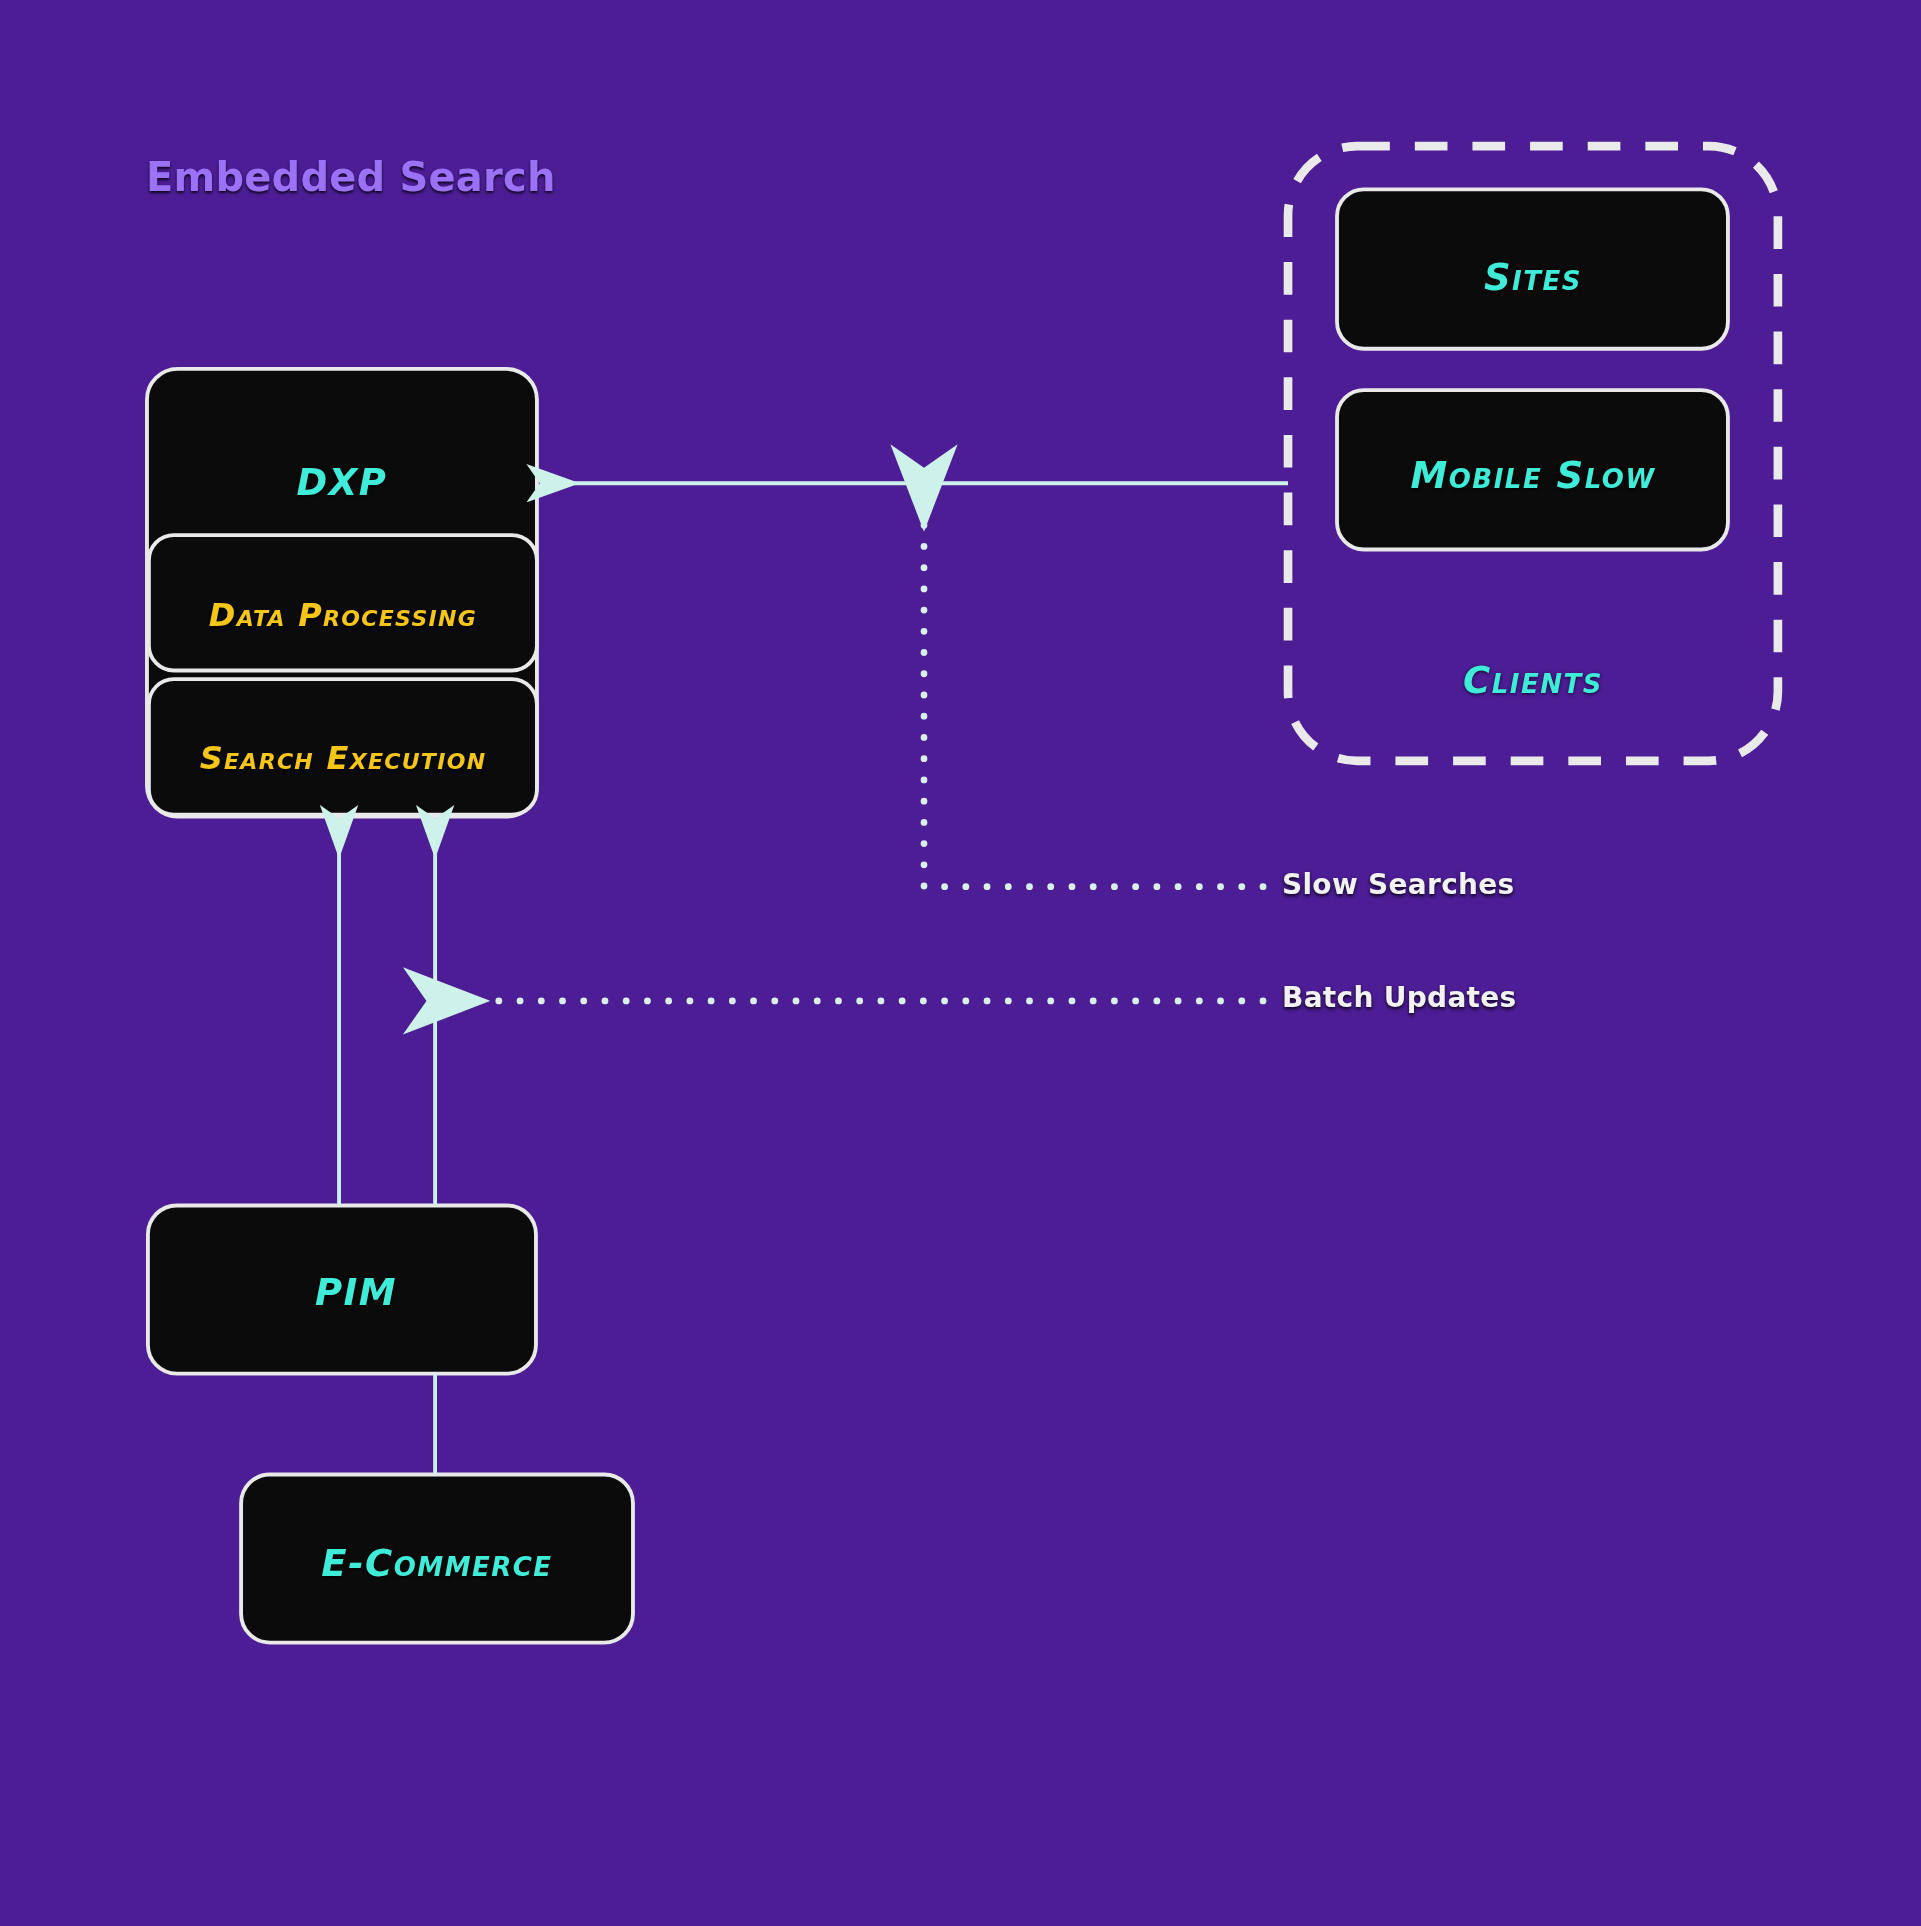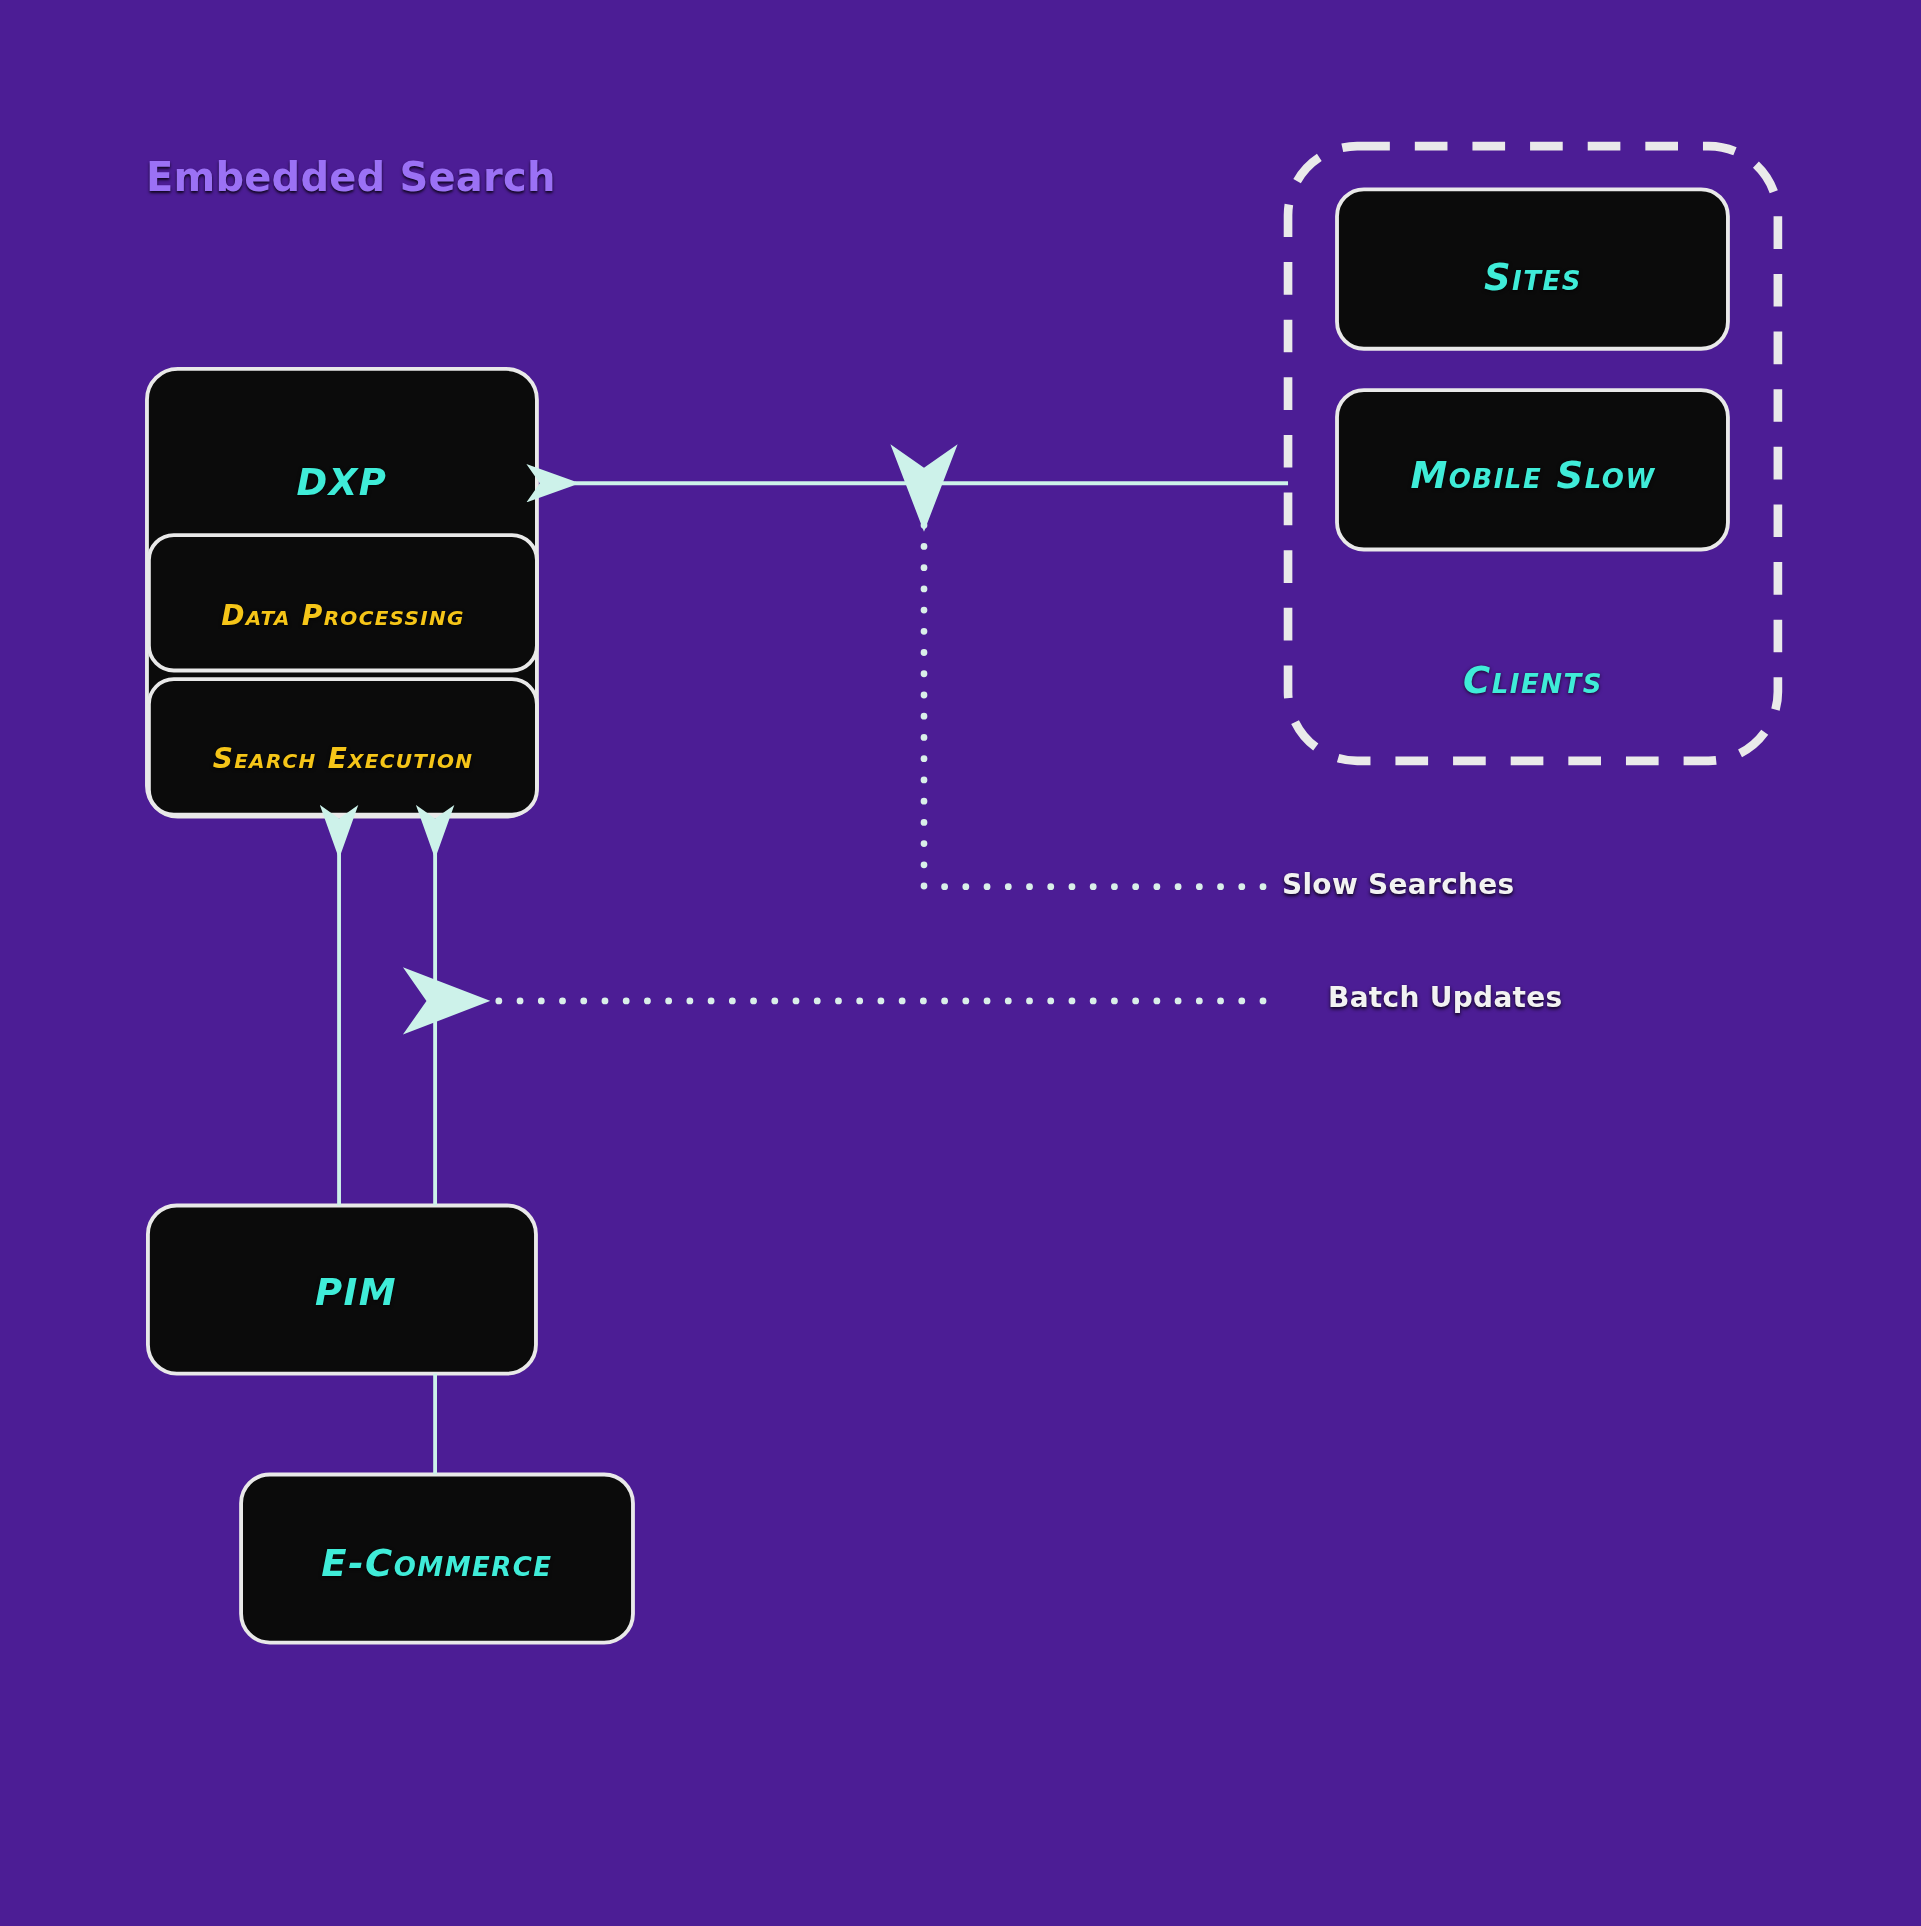--- a/index.html
+++ b/index.html
@@ -41,21 +41,21 @@
     font-weight: 700;
     font-style: italic;
     font-size: 37px;
     font-variant: small-caps;
     letter-spacing: 1.5px;
     color: #3fecd8;
     text-shadow: 0 1.9px 3.8px rgba(0,0,0,0.75);
   }
   .node-text.sub {
     color: #f5c518;
-    font-size: 28px;
+    font-size: 32px;
     letter-spacing: 1.3px;
   }
   .edge-text {
     font-family: "DejaVu Sans", sans-serif;
     font-weight: 700;
     font-size: 28px;
     color: #f2f2f2;
     letter-spacing: 0.3px;
     text-shadow: 0 1.9px 3.8px rgba(0,0,0,0.85);
   }
@@ -122,16 +122,16 @@
   <div class="lbl node-text centerer" style="left:437px; top:1563px;">E-Commerce</div>
 
   <div class="lbl node-text centerer" style="left:1533px; top:277px;">Sites</div>
 
   <div class="lbl node-text centerer" style="left:1533px; top:475px;">Mobile Slow</div>
 
   <div class="lbl node-text centerer" style="left:1533px; top:680px;">Clients</div>
 
   <div class="lbl edge-text" style="left:1282px; top:868px;">Slow Searches</div>
 
-  <div class="lbl edge-text" style="left:1282px; top:981px;margin-left:46px;">Batch Updates</div>
+  <div class="lbl edge-text" style="left:1282px; top:981px;">Batch Updates</div>
 
 </div>
 
 
 </body></html>

